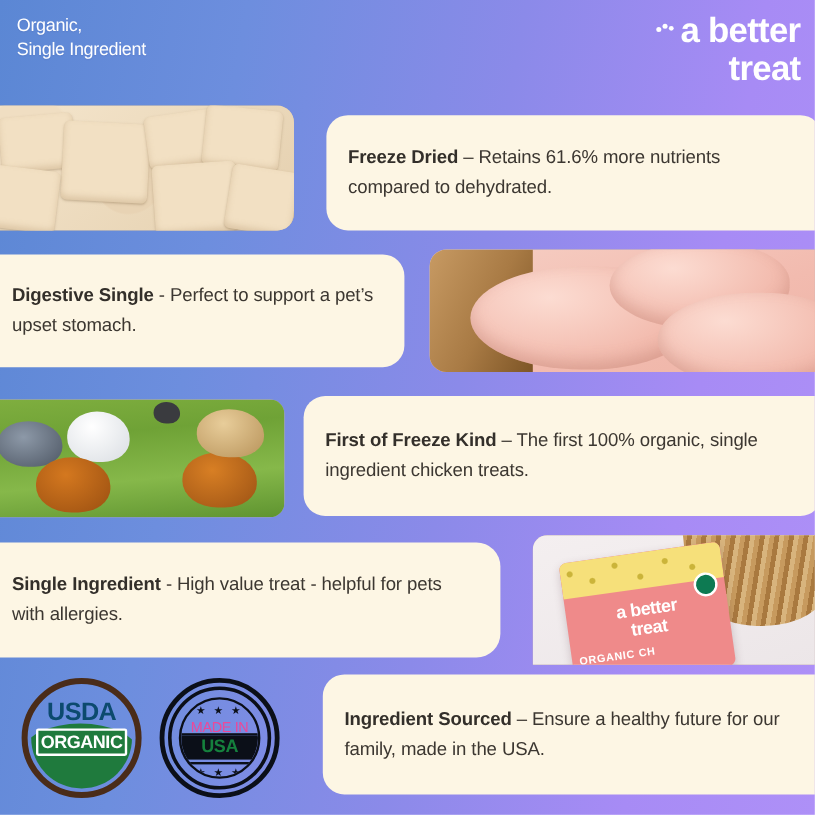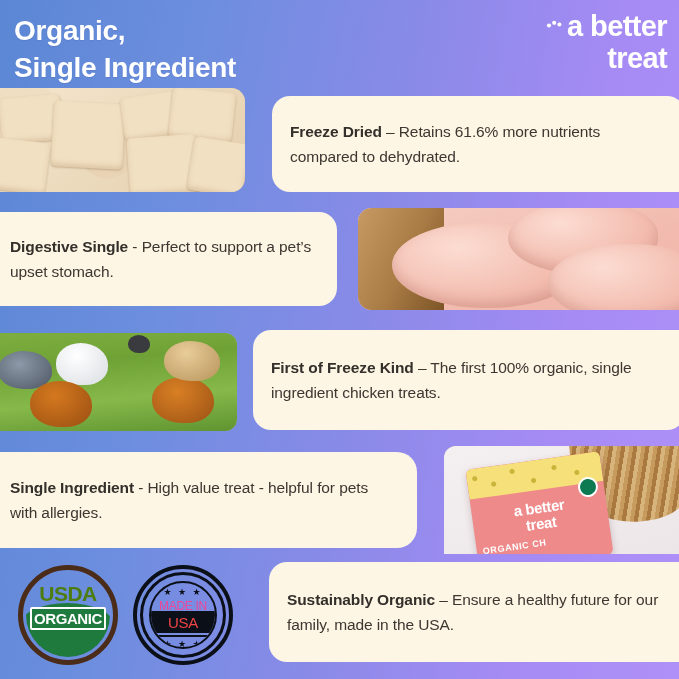--- a/index.html
+++ b/index.html
@@ -7,21 +7,21 @@
   body {
     font-family:"Liberation Sans", sans-serif;
     background:linear-gradient(100deg,#5b87d4 0%,#6d8ede 26%,#8b8ae9 55%,#a78bf5 80%,#ae90f7 100%);
     overflow:hidden; position:relative;
   }
 
   
   .header { position:absolute; top:0; left:0; width:679px; height:88px; }
   .headline {
     position:absolute; left:14px; top:12px;
-    color:#ffffff; font-size:28px; font-weight:bold; line-height:1.33;
+    color:#ffffff; font-size:15px; font-weight:normal; line-height:1.33;
     letter-spacing:-0.3px; text-shadow:0 1px 1px rgba(60,60,120,.12);
   }
   .logo { position:absolute; right:12px; top:10px; text-align:right; }
   .logo-line {
     color:#ffffff; font-size:29px; font-weight:bold; line-height:1.12;
     letter-spacing:-0.6px; white-space:nowrap;
   }
   .logo-row1 { position:relative; display:inline-block; padding-left:22px; }
   .paw { position:absolute; left:0px; top:2px; width:20px; height:18px; }
 
@@ -122,41 +122,41 @@
   .badge { position:absolute; width:100px; height:100px; }
   .usda-ring {
     position:absolute; inset:0; border-radius:50%;
     border:5px solid #4a2c19; background:transparent;
   }
   .usda-inner {
     position:absolute; left:8px; top:8px; width:84px; height:84px;
     border-radius:50%; overflow:hidden;
   }
   .usda-top { position:absolute; left:0; top:0; width:100%; height:42%;
-    color:#4d7c0f; font-size:21px; font-weight:bold; text-align:center;
+    color:#0c4a6e; font-size:21px; font-weight:bold; text-align:center;
     line-height:42px; letter-spacing:-.5px; }
   .usda-hill { position:absolute; left:-6px; top:36%; width:112%; height:70%;
     background:#1f7a3d; border-radius:50% 50% 45% 45% / 38% 38% 60% 60%; }
   .usda-word { position:absolute; left:4px; top:40%; width:76px; height:23px;
     background:#1f7a3d; border:2px solid #fff; border-radius:2px;
     color:#fff; font-size:15px; font-weight:bold; text-align:center;
     line-height:19px; letter-spacing:-.4px; }
 
   .usa-ring1 { position:absolute; inset:0; border-radius:50%; border:4px solid #0b0f18; }
   .usa-ring2 { position:absolute; left:7px; top:7px; width:86px; height:86px;
     border-radius:50%; border:3px solid #0b0f18; }
   .usa-core { position:absolute; left:16px; top:16px; width:68px; height:68px;
     border-radius:50%; overflow:hidden; border:2px solid #0b0f18; }
   .usa-stars { position:absolute; left:0; width:100%; text-align:center;
     font-size:9px; color:#0b0f18; letter-spacing:2px; }
   .usa-madein { position:absolute; left:0; top:16px; width:100%;
     text-align:center; font-size:12px; font-weight:normal; color:#ec4899;
     letter-spacing:-.3px; }
   .usa-band { position:absolute; left:0; top:30px; width:100%; height:20px;
-    background:#0b0f18; color:#ef4444; font-size:15px; font-weight:normal;
+    background:#0b0f18; color:#15803d; font-size:15px; font-weight:bold;
     text-align:center; line-height:20px; letter-spacing:-.3px; }
   .usa-stripe { position:absolute; left:0; width:100%; height:2px; background:#0b0f18; }
 </style>
 </head>
 <body>
 
 <div class="header">
   <div class="headline">
     <div>Organic,</div>
     <div>Single Ingredient</div>
@@ -263,15 +263,15 @@
       <div class="usa-stripe" style="top:28px;"></div>
       <div class="usa-band">USA</div>
       <div class="usa-stripe" style="top:52px;"></div>
       <div class="usa-stars" style="top:56px;">★ ★ ★</div>
     </div>
   </div>
 </div>
 
 <div class="card" id="card-sustain">
   <p>
-    <b>Sustainably Organic</b><span> – </span><span>Ensure a healthy future for our family, made in the USA.</span>
+    <b>Ingredient Sourced</b><span> – </span><span>Ensure a healthy future for our family, made in the USA.</span>
   </p>
 </div>
 
 </body></html>

